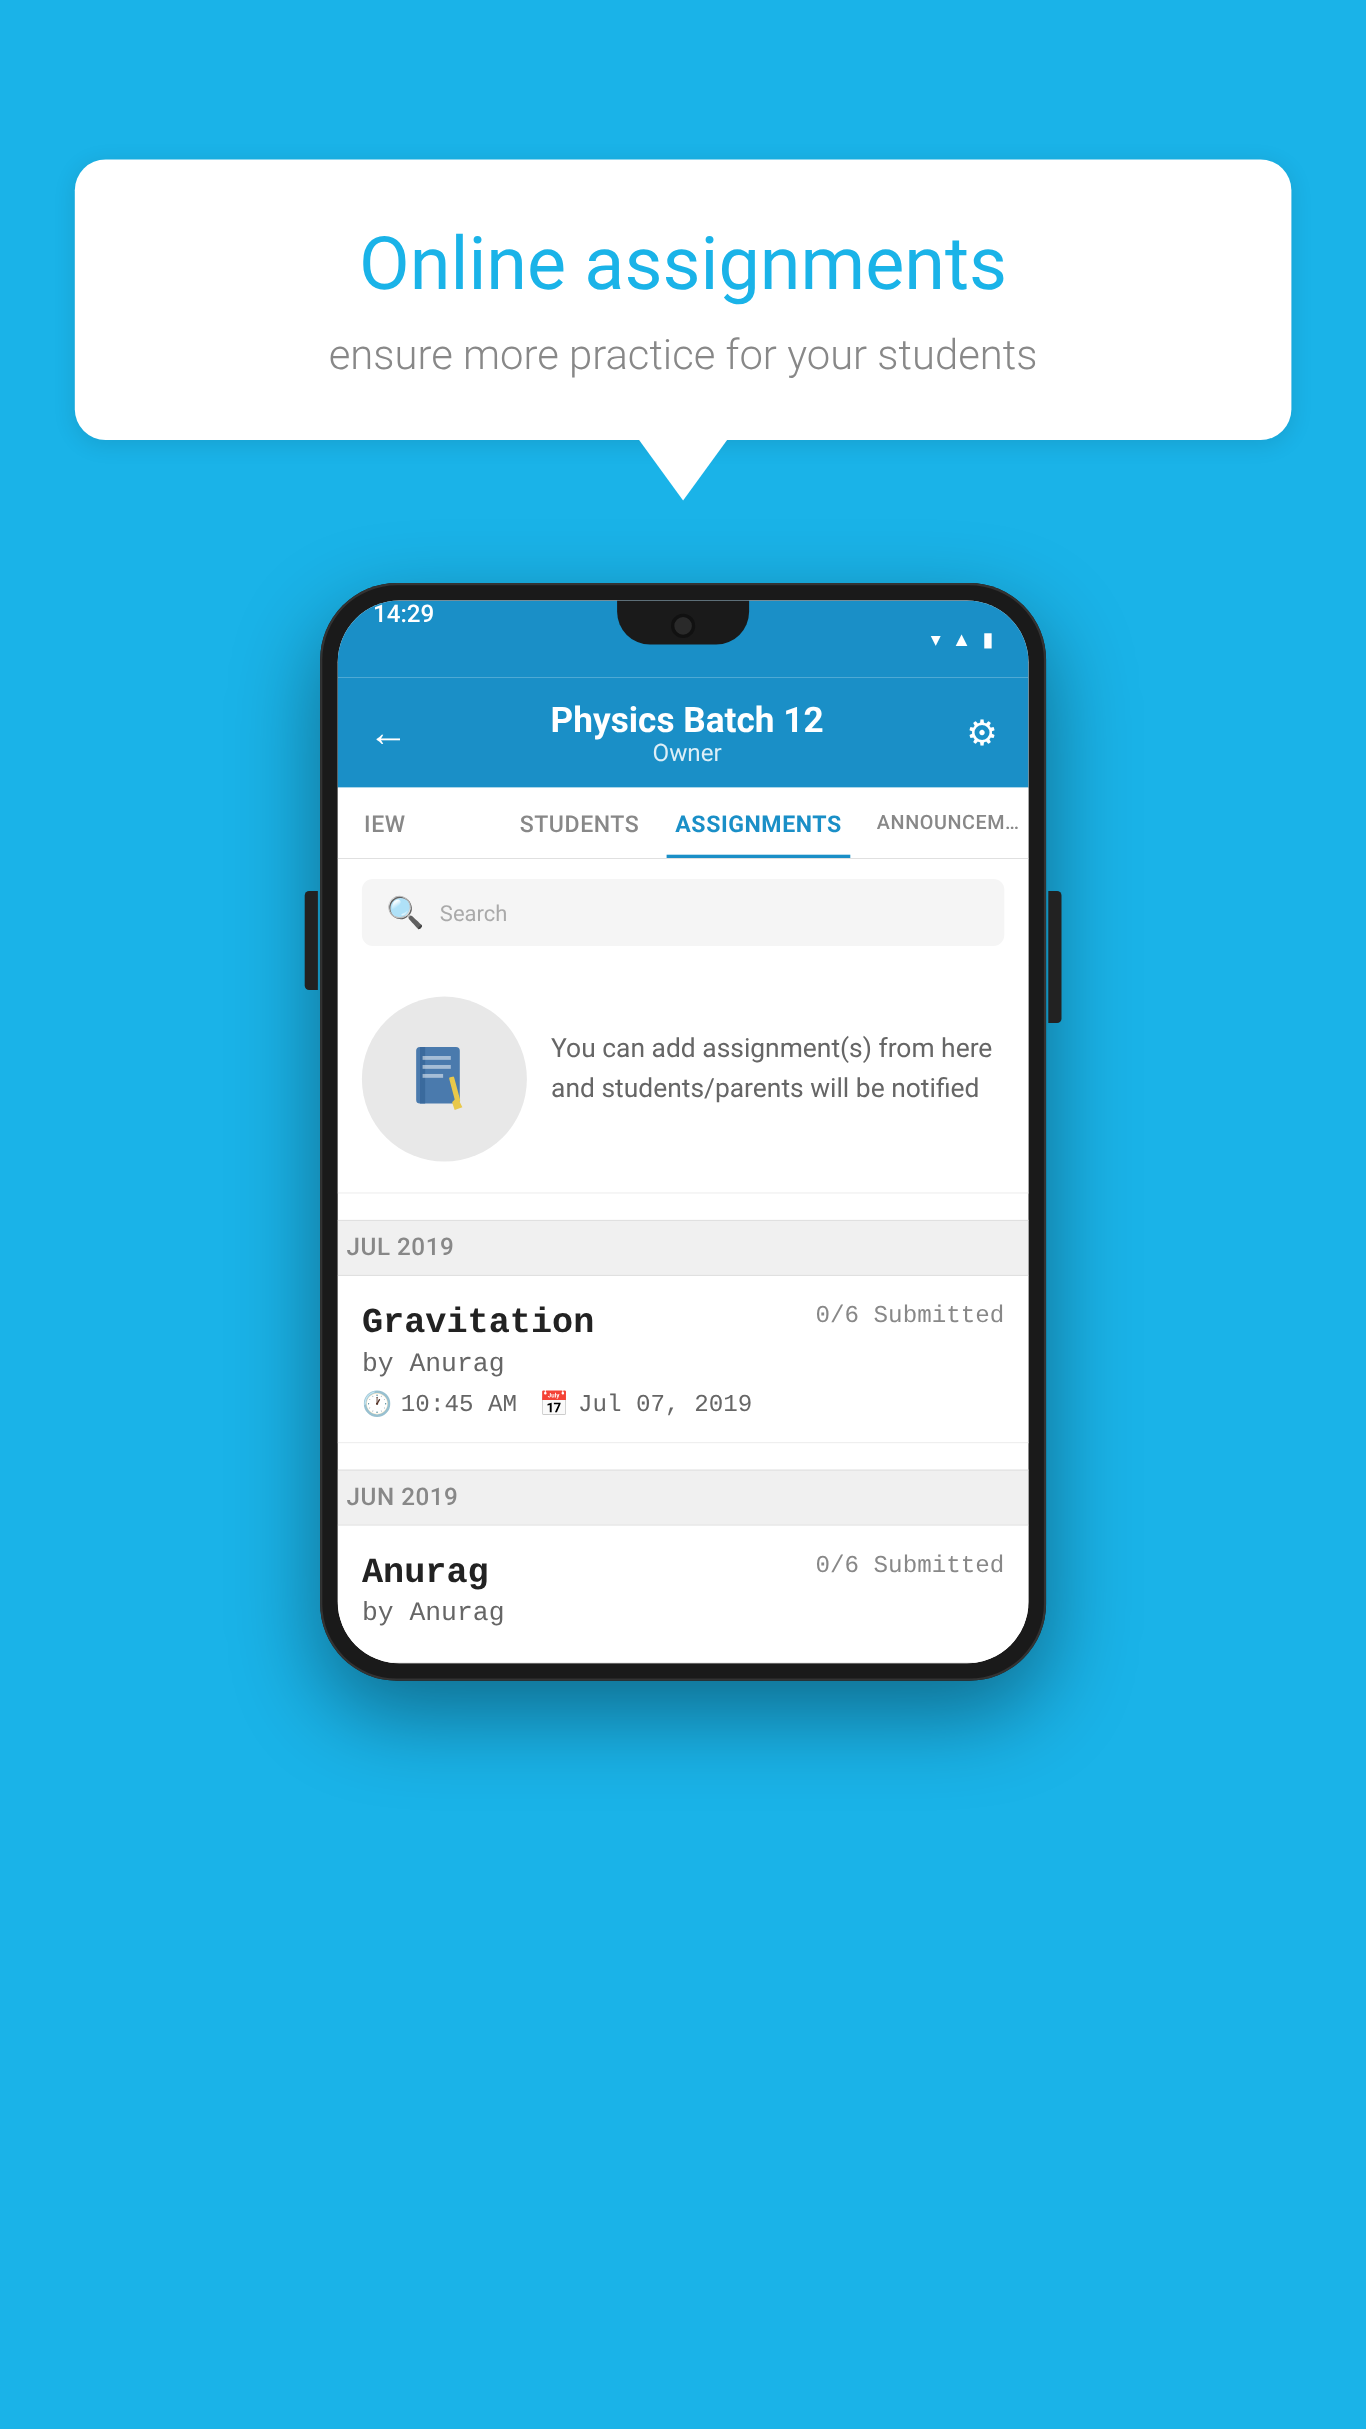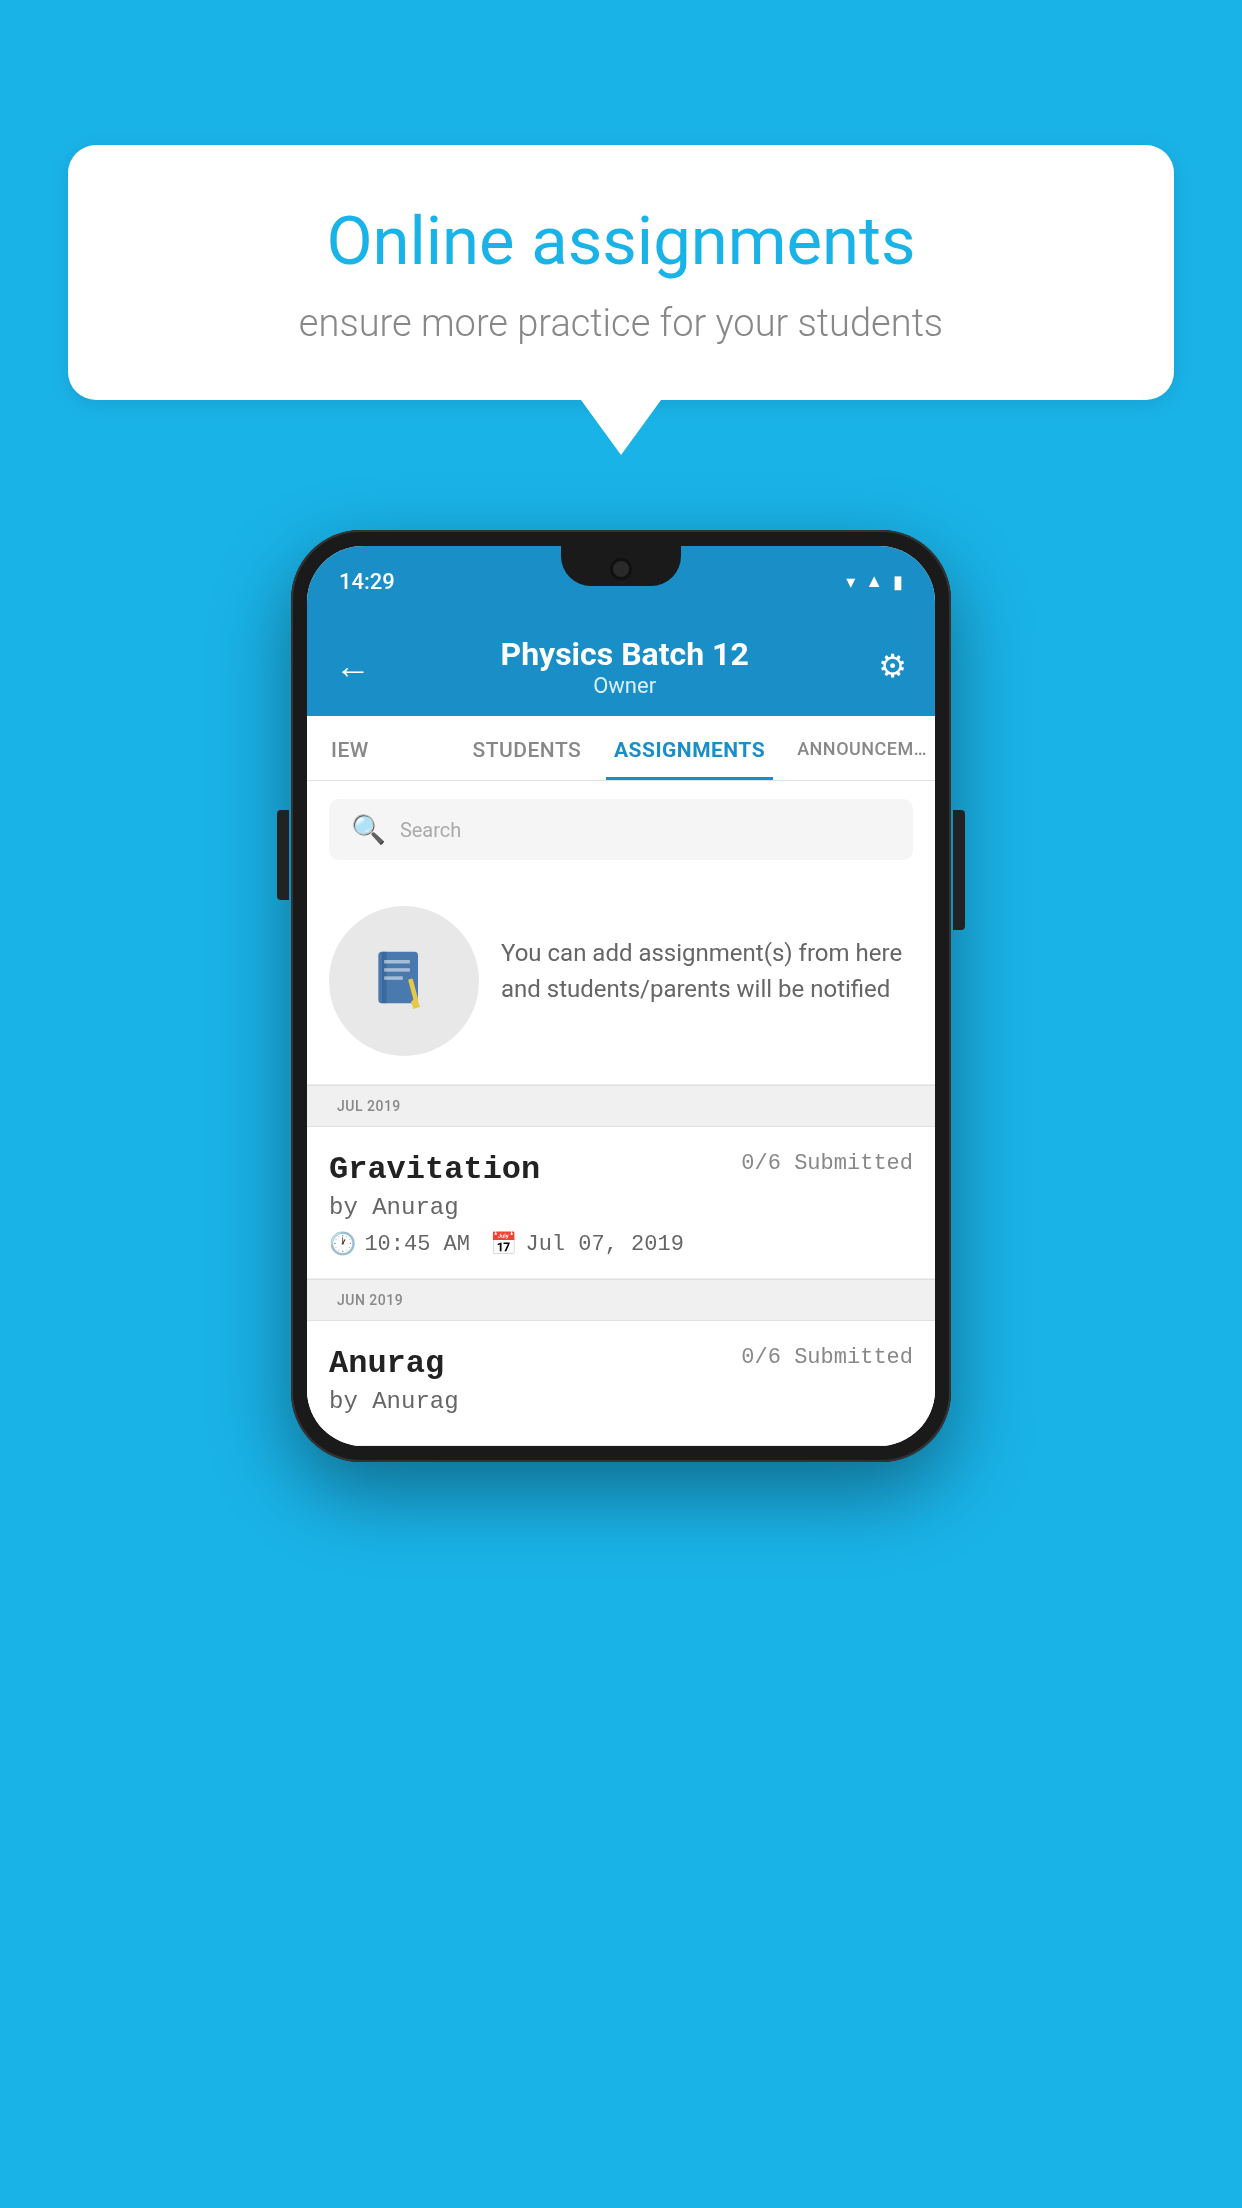--- a/index.html
+++ b/index.html
@@ -101,21 +101,20 @@
       border-radius: 56px;
       overflow: hidden;
       position: relative;
     }
 
     
     .notch-bar {
       background: #1a8fc7;
       height: 70px;
       display: flex;
-      align-items: center;
       justify-content: space-between;
       padding: 0 32px;
       position: relative;
     }
 
     .notch-cutout {
       position: absolute;
       top: 0;
       left: 50%;
       transform: translateX(-50%);
@@ -292,27 +291,28 @@
       padding: 20px 36px;
       font-size: 26px;
       font-weight: 500;
       cursor: pointer;
       display: inline-block;
     }
 
     
     .section-divider {
       background: #f0f0f0;
-      padding: 12px 30px;
-      font-size: 14px;
+      padding: 12px 8px;
+      font-size: 22px;
       color: #888;
       font-weight: 500;
       letter-spacing: 0.5px;
       border-top: 1px solid #e0e0e0;
       border-bottom: 1px solid #e0e0e0;
+      margin-top: 24px;
     }
 
     
     .assignment-item {
       background: white;
       padding: 24px 22px 20px;
       border-bottom: 1px solid #eee;
       font-family: Liberation Mono, monospace;
     }
 

